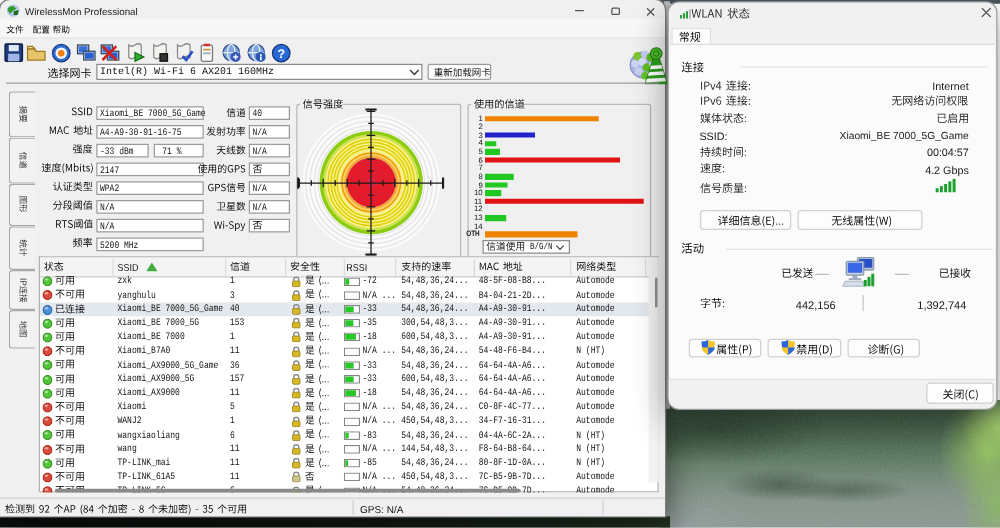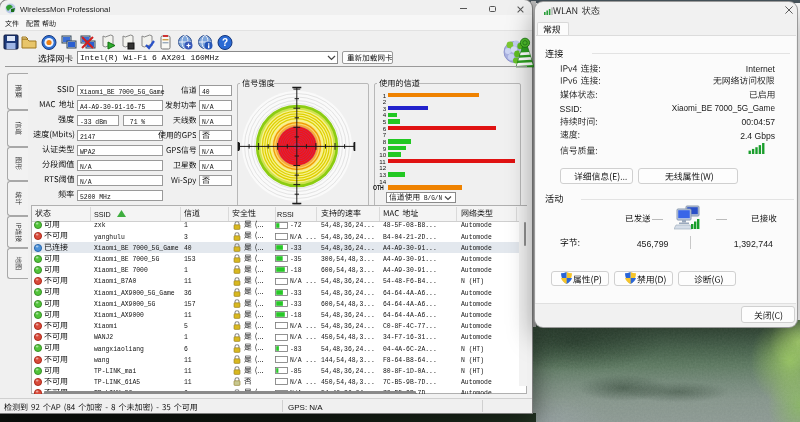--- a/index.html
+++ b/index.html
@@ -1557,21 +1557,21 @@
 <div class="ab" style="left:475.0px;top:117.1px;width:300px;text-align:right;font:8.6px 'Liberation Sans',sans-serif;color:#1a1a1a;white-space:pre;">00:04:57</div>
 <div class="ab " style="left:559.5px;top:130.0px">
     <svg class="cj" style="width:20.0px;height:11.0px" viewBox="0 0 2269 1250">
       <g fill="#1a1a1a" transform="translate(0,880)">
         <use href="#g36"></use>
         <use href="#g35" x="1000"></use>
         <use href="#g103" x="2000"></use>
       </g>
     </svg>
   </div>
-<div class="ab" style="left:475.0px;top:130.6px;width:300px;text-align:right;font:8.6px 'Liberation Sans',sans-serif;color:#1a1a1a;white-space:pre;">2.4 Gbps</div>
+<div class="ab" style="left:475.0px;top:130.6px;width:300px;text-align:right;font:8.6px 'Liberation Sans',sans-serif;color:#1a1a1a;white-space:pre;">4.2 Gbps</div>
 <div class="ab " style="left:559.5px;top:146.3px">
     <svg class="cj" style="width:37.6px;height:11.0px" viewBox="0 0 4269 1250">
       <g fill="#1a1a1a" transform="translate(0,880)">
         <use href="#g17"></use>
         <use href="#g66" x="1000"></use>
         <use href="#g116" x="2000"></use>
         <use href="#g117" x="3000"></use>
         <use href="#g103" x="4000"></use>
       </g>
     </svg>
@@ -1657,21 +1657,21 @@
 </svg>
 <div class="ab " style="left:560.0px;top:238.2px">
     <svg class="cj" style="width:20.0px;height:11.0px" viewBox="0 0 2269 1250">
       <g fill="#000" transform="translate(0,880)">
         <use href="#g127"></use>
         <use href="#g128" x="1000"></use>
         <use href="#g103" x="2000"></use>
       </g>
     </svg>
   </div>
-<div class="ab" style="left:368.5px;top:238.6px;width:300px;text-align:right;font:8.8px 'Liberation Sans',sans-serif;color:#1a1a1a;white-space:pre;">456,799</div>
+<div class="ab" style="left:368.5px;top:238.6px;width:300px;text-align:right;font:8.8px 'Liberation Sans',sans-serif;color:#1a1a1a;white-space:pre;">442,156</div>
 <div class="ab" style="left:690.0px;top:236.0px;width:0.0px;height:13.0px;border-left:1px solid #c8c8c8"></div>
 <div class="ab" style="left:473.0px;top:238.6px;width:300px;text-align:right;font:8.8px 'Liberation Sans',sans-serif;color:#1a1a1a;white-space:pre;">1,392,744</div>
 <div class="ab" style="left:550.5px;top:270.5px;width:58.0px;height:15.0px;background:#fdfdfd;border:1px solid #d0d0d0;border-radius:3px"></div>
 <svg class="ab" style="left:560.5px;top:272.0px" width="11" height="12" viewBox="0 0 11 12">
 <path d="M5.5 0 Q8 1.2 11 1.2 Q11 8 5.5 12 L5.5 0z" fill="#f6c52a"></path>
 <path d="M5.5 0 Q3 1.2 0 1.2 Q0 8 5.5 12 L5.5 0z" fill="#2a66d8"></path>
 <path d="M5.5 6 L11 6 Q10 9.5 5.5 12z" fill="#2a66d8"></path>
 <path d="M5.5 6 L0 6 Q1 9.5 5.5 12z" fill="#f6c52a"></path>
   </svg>
 <div class="ab " style="left:573.0px;top:274.5px">

